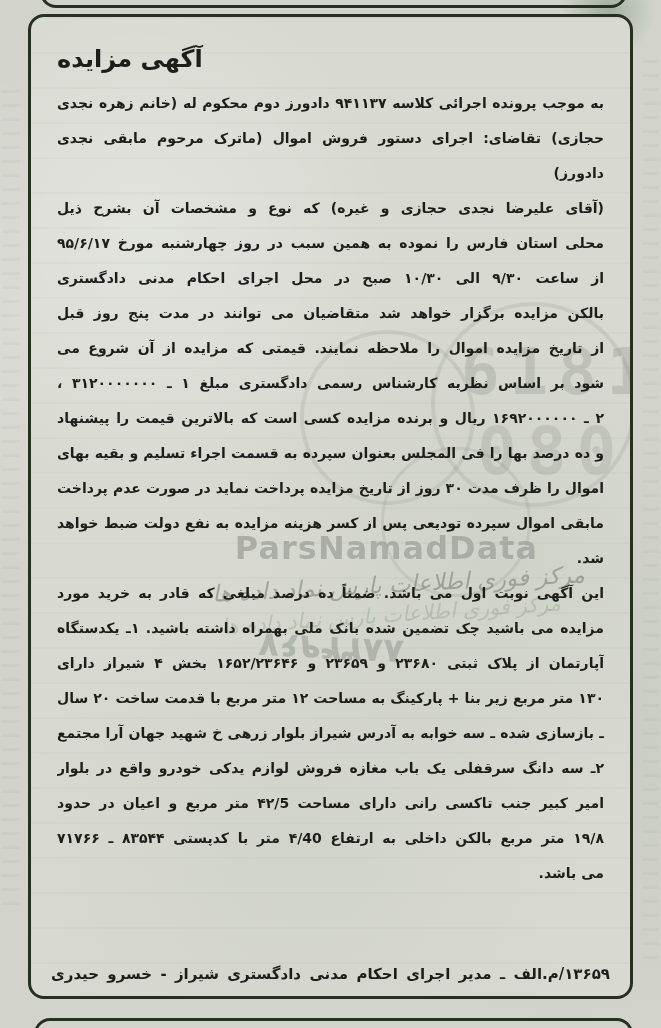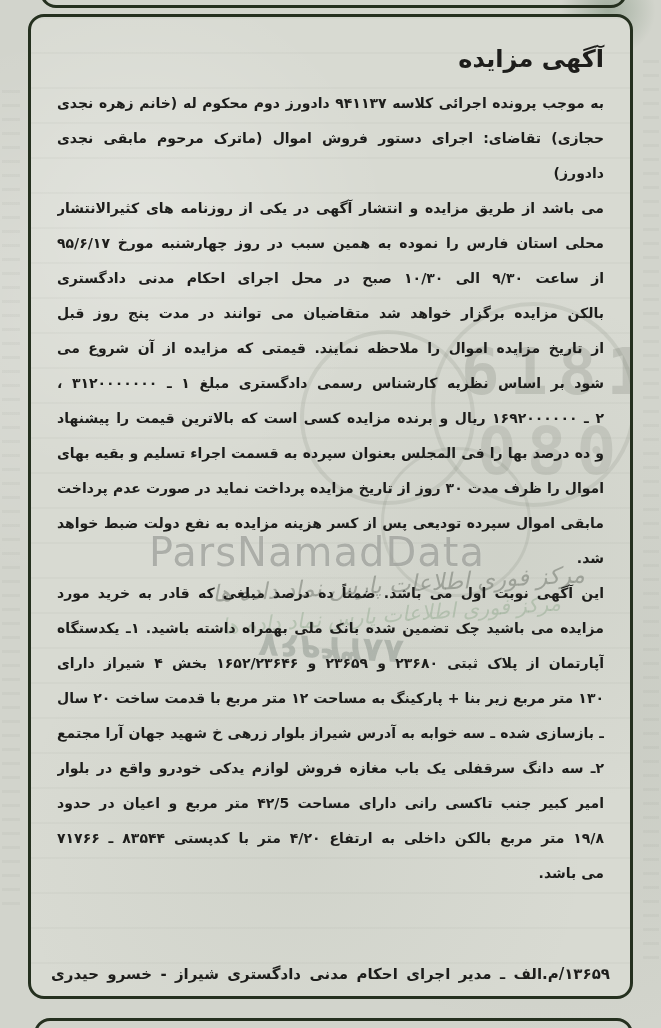--- a/index.html
+++ b/index.html
@@ -56,21 +56,21 @@
     overflow:hidden;
   }
   .ad-box::after{ 
     content:"";position:absolute;inset:0;pointer-events:none;
     background:repeating-linear-gradient(
       to bottom, rgba(118,124,112,0.05) 0 2px, transparent 2px 35px);
   }
 
   .title{
     position:relative;z-index:2;margin:0;padding-top:6px;
-    text-align:right;font-size:24px;font-weight:bold;color:var(--ink);
+    text-align:left;font-size:24px;font-weight:bold;color:var(--ink);
     letter-spacing:0.5px;
   }
   .body-text{position:relative;z-index:2;margin-top:13px;}
   .ln{
     height:35px;line-height:35px;overflow:hidden;
     font-size:14px;font-weight:bold;color:var(--ink);
     text-align:justify;text-align-last:justify;
   }
   .ln.end{text-align-last:right;}
 
@@ -87,22 +87,22 @@
   .wm-c1{left:269px;top:313px;width:175px;height:175px;}
   .wm-c2{left:400px;top:285px;width:205px;height:205px;}
   .wm-c3{left:350px;top:430px;width:150px;height:150px;border-width:3px;}
   .wm-digits{
     font-weight:bold;color:rgba(100,106,96,0.20);
     font-family:"DejaVu Sans Mono",monospace;letter-spacing:10px;
   }
   .wm-d1{left:430px;top:318px;font-size:64px;}
   .wm-d2{left:446px;top:396px;font-size:66px;color:rgba(100,106,96,0.16);}
   .wm-brand{
-    left:118px;top:512px;width:475px;direction:ltr;
-    font-size:40px;font-weight:normal;letter-spacing:1px;
+    left:118px;top:512px;width:475px;text-align:center;direction:ltr;
+    font-size:32px;font-weight:bold;letter-spacing:1px;
     color:rgba(125,130,122,0.58);text-shadow:0 0 1px rgba(255,255,255,0.5);
   }
   .wm-hand1{
     left:130px;top:554px;width:475px;text-align:center;
     font-size:23px;font-style:italic;transform:rotate(-3deg);
     color:rgba(115,120,112,0.55);
   }
   .wm-hand2{
     left:150px;top:586px;width:420px;text-align:center;
     font-size:21px;font-style:italic;transform:rotate(-4deg);
@@ -135,39 +135,39 @@
     <div class="wm wm-hand1">مرکز فوری اطلاعات پارس نماد داده ها</div>
     <div class="wm wm-hand2">مرکز فوری اطلاعات پارس نماد داده ها</div>
     <div class="wm wm-phone">۸۸۳۴۹۶۷</div>
 
     <h1 class="title">آگهی مزایده</h1>
 
     <div class="body-text">
       <div class="ln">به موجب پرونده اجرائی کلاسه ۹۴۱۱۳۷ دادورز دوم محکوم له (خانم زهره نجدی</div>
       <div class="ln">حجازی) تقاضای: اجرای دستور فروش اموال (ماترک مرحوم مابقی نجدی</div>
       <div class="ln end">دادورز)</div>
-      <div class="ln">می باشد از طریق مزایده و انتشار آگهی در یکی از روزنامه های کثیرالانتشار</div>
+      <div class="ln">(آقای علیرضا نجدی حجازی و غیره) که نوع و مشخصات آن بشرح ذیل</div>
       <div class="ln">محلی استان فارس را نموده به همین سبب در روز چهارشنبه مورخ ۹۵/۶/۱۷</div>
       <div class="ln">از ساعت ۹/۳۰ الی ۱۰/۳۰ صبح در محل اجرای احکام مدنی دادگستری</div>
       <div class="ln">بالکن مزایده برگزار خواهد شد متقاضیان می توانند در مدت پنج روز قبل</div>
       <div class="ln">از تاریخ مزایده اموال را ملاحظه نمایند. قیمتی که مزایده از آن شروع می</div>
       <div class="ln">شود بر اساس نظریه کارشناس رسمی دادگستری مبلغ ۱ ـ ۳۱۲۰۰۰۰۰۰۰ ،</div>
       <div class="ln">۲ ـ ۱۶۹۲۰۰۰۰۰۰ ریال و برنده مزایده کسی است که بالاترین قیمت را پیشنهاد</div>
       <div class="ln">و ده درصد بها را فی المجلس بعنوان سپرده به قسمت اجراء تسلیم و بقیه بهای</div>
       <div class="ln">اموال را ظرف مدت ۳۰ روز از تاریخ مزایده پرداخت نماید در صورت عدم پرداخت</div>
       <div class="ln">مابقی اموال سپرده تودیعی پس از کسر هزینه مزایده به نفع دولت ضبط خواهد</div>
       <div class="ln end">شد.</div>
       <div class="ln">این آگهی نوبت اول می باشد. ضمناً ده درصد مبلغی که قادر به خرید مورد</div>
       <div class="ln">مزایده می باشید چک تضمین شده بانک ملی بهمراه داشته باشید. ۱ـ یکدستگاه</div>
       <div class="ln">آپارتمان از پلاک ثبتی ۲۳۶۸۰ و ۲۳۶۵۹ و ۱۶۵۲/۲۳۶۴۶ بخش ۴ شیراز دارای</div>
       <div class="ln">۱۳۰ متر مربع زیر بنا + پارکینگ به مساحت ۱۲ متر مربع با قدمت ساخت ۲۰ سال</div>
       <div class="ln">ـ بازسازی شده ـ سه خوابه به آدرس شیراز بلوار زرهی خ شهید جهان آرا مجتمع</div>
       <div class="ln">۲ـ سه دانگ سرقفلی یک باب مغازه فروش لوازم یدکی خودرو واقع در بلوار</div>
       <div class="ln">امیر کبیر جنب تاکسی رانی دارای مساحت ۴۲/5 متر مربع و اعیان در حدود</div>
-      <div class="ln">۱۹/۸ متر مربع بالکن داخلی به ارتفاع ۴/۲۰ متر با کدپستی ۸۳۵۴۴ ـ ۷۱۷۶۶</div>
+      <div class="ln">۱۹/۸ متر مربع بالکن داخلی به ارتفاع ۴/40 متر با کدپستی ۸۳۵۴۴ ـ ۷۱۷۶۶</div>
       <div class="ln end">می باشد.</div>
     </div>
 
     <div class="footer-line">۱۳۶۵۹/م.الف ـ مدیر اجرای احکام مدنی دادگستری شیراز - خسرو حیدری  (۱۰۸۵)</div>
   </div>
 
   <div class="box-below"></div>
 </div>
 
 </body></html>

